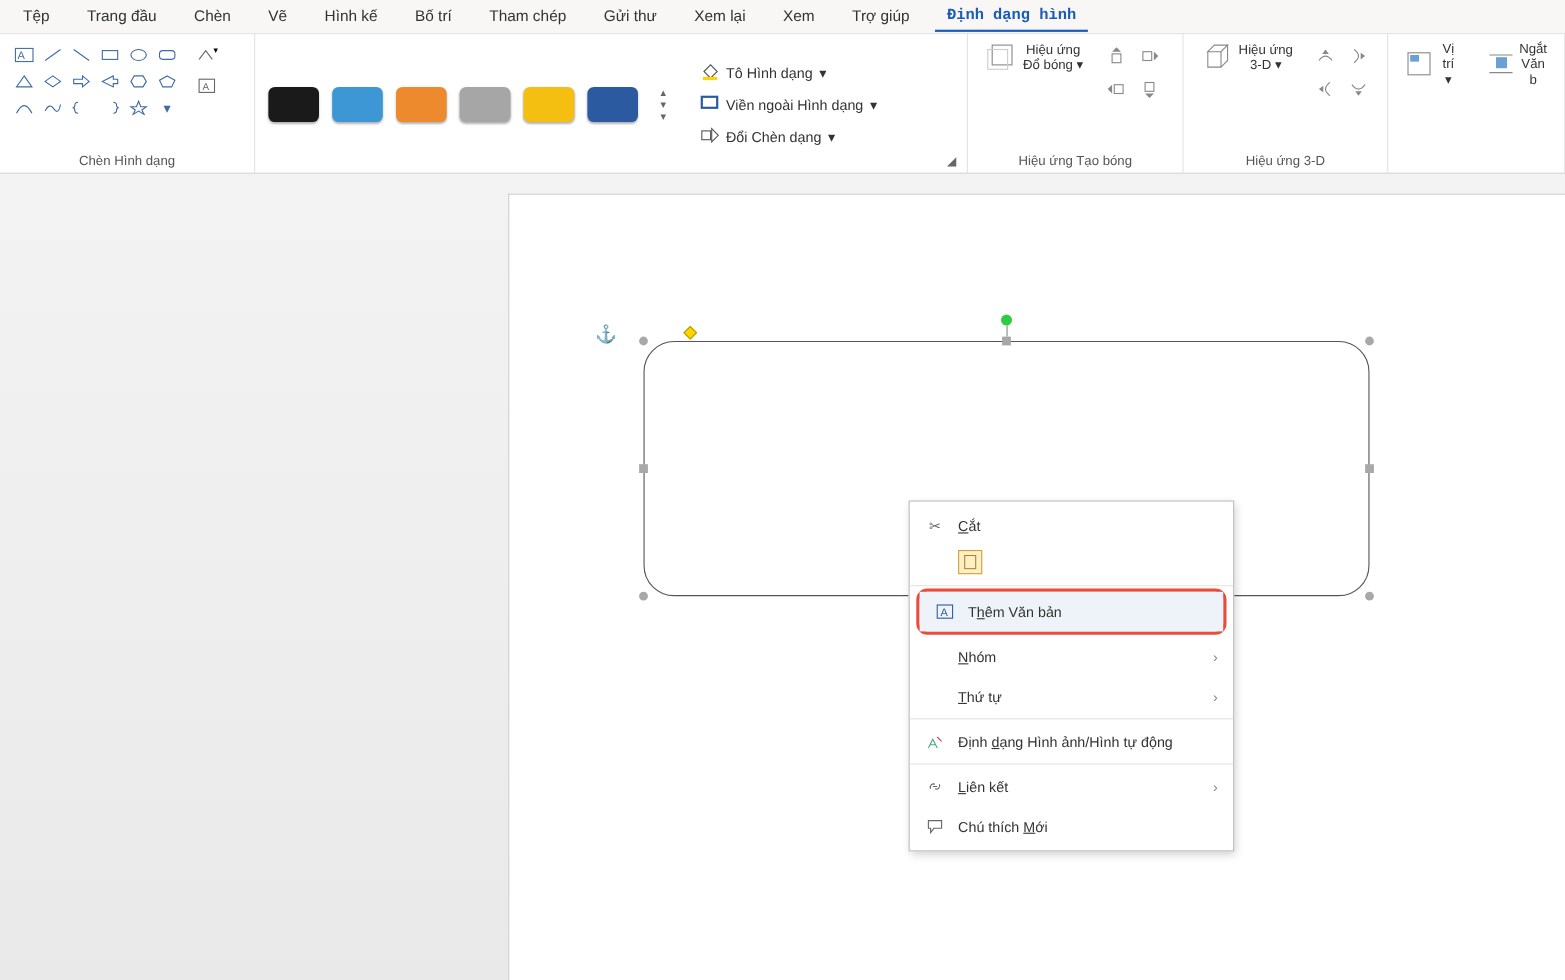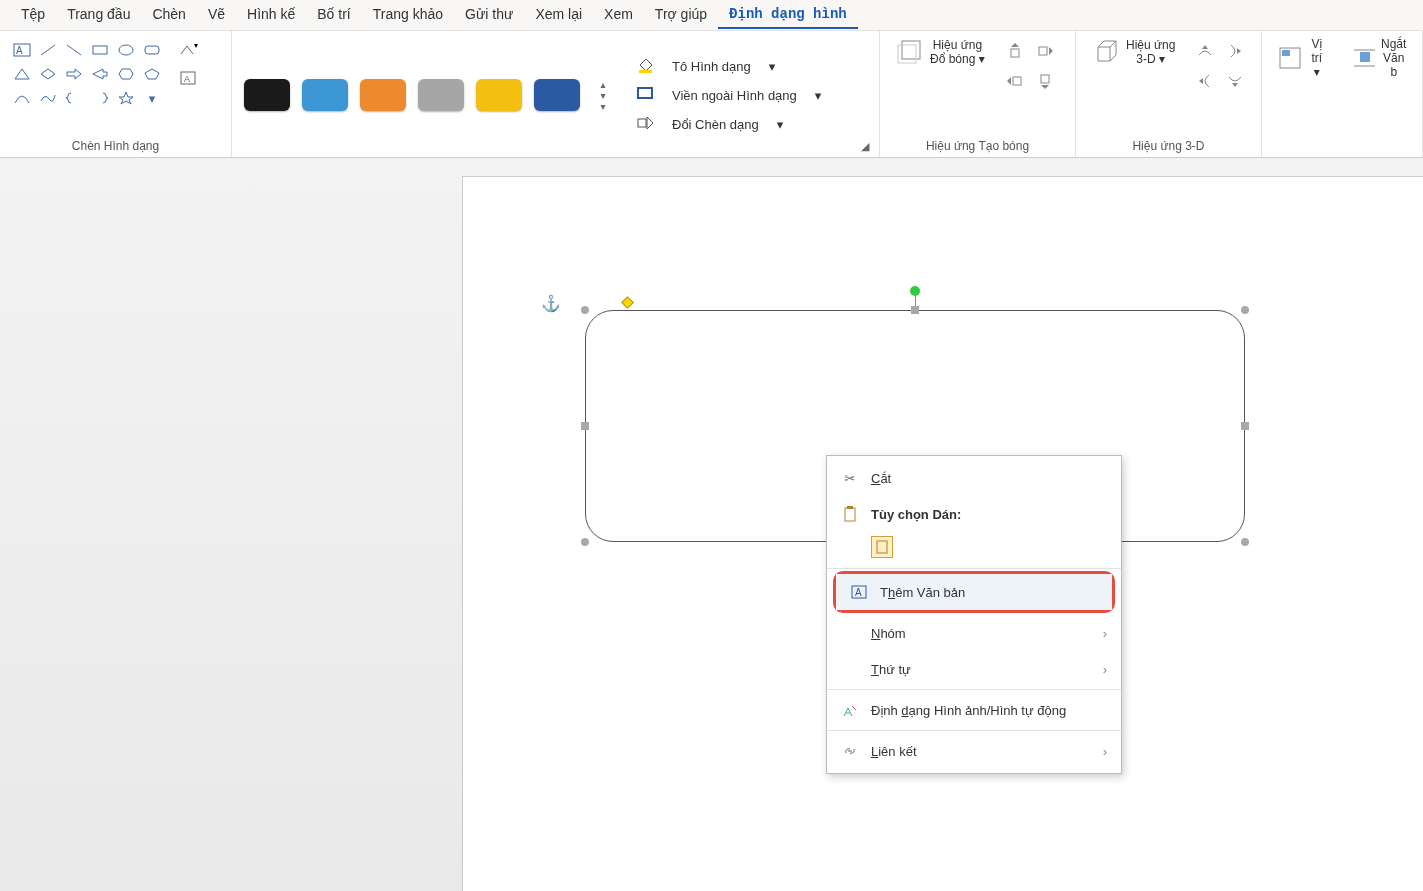--- a/index.html
+++ b/index.html
@@ -1,37 +1,37 @@
 <!DOCTYPE html>
 <html><head>
 <meta charset="utf-8">
 <style>
 * { box-sizing: border-box; margin: 0; padding: 0; }
 body { font-family: "Segoe UI", Tahoma, sans-serif; font-size: 13px; background: #f8f8f8; color: #333; width: 1423px; overflow: hidden; }
 
-.menubar { display:flex; align-items:center; padding: 0 10px; background:#f8f7f6; height:30px; gap: 0;}
+.menubar { display:flex; align-items:center; padding: 0 10px; background:#f8f7f6; height:30px; gap: 12px;}
 .menu-item { padding: 5px 11px; font-size:14px; cursor:pointer; border-bottom:2px solid transparent; }
 .menu-item.active { color:#1a5bb8; border-bottom:2px solid #1a5bb8; font-weight:600;font-family:Liberation Mono, monospace; }
 
 .ribbon { display:flex; background:#fff; border-top:1px solid #e3e3e3; border-bottom:1px solid #ccc; height:128px; }
 .ribbon-group { display:flex; flex-direction:column; border-right:1px solid #e3e3e3; padding:4px 6px 2px; justify-content:space-between;}
 .ribbon-group-label { text-align:center; font-size:12px; color:#555; padding:2px 0; }
 .ribbon-body { display:flex; align-items:flex-start; gap:6px; flex:1;}
 
 .shape-gallery { display:grid; grid-template-columns: repeat(6, 24px); grid-auto-rows:22px; gap:2px; padding:4px;}
 .shape-cell { width:24px; height:22px; display:flex; align-items:center; justify-content:center; color:#3f6aa5;}
 .shape-edit { display:flex; flex-direction:column; gap:2px; padding:2px;}
 .shape-edit div { width:26px; height:26px; display:flex; align-items:center; justify-content:center;}
 
 .style-gallery { display:flex; align-items:center; gap:12px; padding:4px 6px;}
 .style-swatch { width:46px; height:32px; border-radius:6px; box-shadow:0 1px 2px rgba(0,0,0,.3); }
 .style-more { display:flex; flex-direction:column; gap:1px; padding-left:4px;}
 .style-more div{ width:14px; height:10px; display:flex; align-items:center; justify-content:center; color:#666; font-size:10px;}
 
-.ribbon-btn { display:flex; align-items:center; gap:18px; padding:4px 6px; cursor:pointer; white-space:nowrap;}
+.ribbon-btn { display:flex; align-items:center; gap:6px; padding:4px 6px; cursor:pointer; white-space:nowrap;}
 .ribbon-btn svg { flex:0 0 auto;}
 .col { display:flex; flex-direction:column; gap:2px; }
 .bigbtn { display:flex; flex-direction:row; align-items:center; justify-content:flex-end; gap:4px; padding:2px 8px; cursor:pointer; text-align:center; min-width:60px;}
 .bigbtn .lbl{ font-size:12px; line-height:14px;}
 
 .dialog-launch { position:absolute; right:4px; bottom:3px; width:14px; height:14px; color:#666; font-size:11px;}
 .canvas-area { position:relative; background:linear-gradient(#f3f3f3,#e9e9e9); height:733px; }
 .page { position:absolute; left:462px; top:18px; right:0; bottom:0; background:#fff; border-left:1px solid #ccc; border-top:1px solid #ccc;}
 .anchor { position:absolute; left:541px; top:136px; color:#2e8aa4; font-size:16px;}
 
@@ -64,21 +64,21 @@
 </head>
 <body>
 
 <div class="menubar">
   <div class="menu-item">Tệp</div>
   <div class="menu-item">Trang đầu</div>
   <div class="menu-item">Chèn</div>
   <div class="menu-item">Vẽ</div>
   <div class="menu-item">Hình kế</div>
   <div class="menu-item">Bố trí</div>
-  <div class="menu-item">Trang khảo</div>
+  <div class="menu-item">Tham chép</div>
   <div class="menu-item">Gửi thư</div>
   <div class="menu-item">Xem lại</div>
   <div class="menu-item">Xem</div>
   <div class="menu-item">Trợ giúp</div>
   <div class="menu-item active">Định dạng hình</div>
 </div>
 
 <div class="ribbon">
 
   <div class="ribbon-group" style="width:232px;position:relative;">
@@ -353,29 +353,20 @@
     <div class="handle h-bl"></div>
     <div class="handle h-b"></div>
     <div class="handle h-br"></div>
   </div>
 
   <div class="ctxmenu">
     <div class="ctx-item">
       <span class="ico">✂</span>
       <span><span class="underline">C</span><span>ắt</span></span>
     </div>
-    <div class="ctx-item bold">
-      <span class="ico">
-          <svg width="16" height="16">
-            <rect x="3" y="2" width="10" height="13" fill="none" stroke="#b08030"></rect>
-            <rect x="5" y="0" width="6" height="3" fill="#b08030"></rect>
-          </svg>
-        </span>
-      <span>Tùy chọn Dán:</span>
-    </div>
     <div class="ctx-paste-opt">
       <div class="paste-ico">
           <svg width="14" height="14">
             <rect x="2" y="1" width="10" height="12" fill="none" stroke="#b08030"></rect>
           </svg>
         </div>
     </div>
     <div class="ctx-sep"></div>
     <div class="ctx-highlight">
       <div class="ctx-item">
@@ -411,14 +402,22 @@
     <div class="ctx-sep"></div>
     <div class="ctx-item">
       <span class="ico">
           <svg width="16" height="16">
             <path d="M4,10 A3,3 0 0,1 8,6 M12,6 A3,3 0 0,1 8,10 M6,8 L10,8" stroke="#666" fill="none"></path>
           </svg>
         </span>
       <span><span class="underline">L</span>iên kết</span>
       <span class="arrow">›</span>
     </div>
+    <div class="ctx-item">
+      <span class="ico">
+          <svg width="16" height="16">
+            <path d="M2,3 L14,3 L14,10 L7,10 L4,14 L4,10 L2,10 Z" fill="none" stroke="#666"></path>
+          </svg>
+        </span>
+      <span>Chú thích <span class="underline">M</span>ới</span>
+    </div>
   </div>
 </div>
 
 </body></html>

